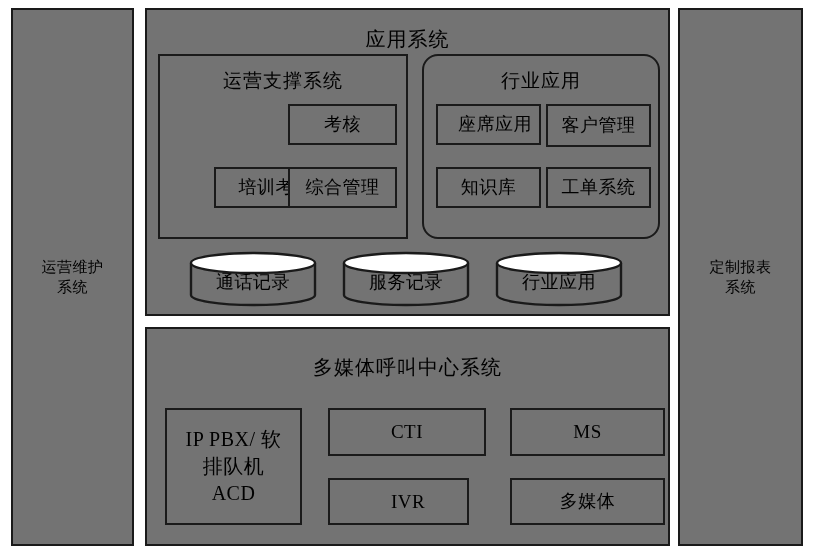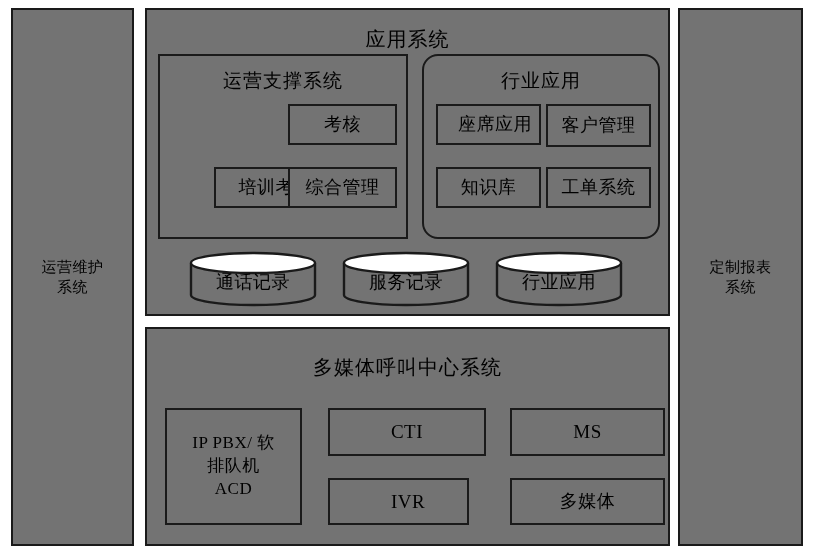--- a/index.html
+++ b/index.html
@@ -65,21 +65,21 @@
     font-size: 19px;
     letter-spacing: 1px;
   }
 
   
   .module {
     font-size: 18px;
     letter-spacing: 0.5px;
   }
   .module.multiline {
-    font-size: 17px;
+    font-size: 20px;
     line-height: 1.35;
     white-space: pre-line;
   }
   .module.latin {
     font-size: 19px;
     letter-spacing: 0.5px;
     justify-content: center;
   }
 
   

